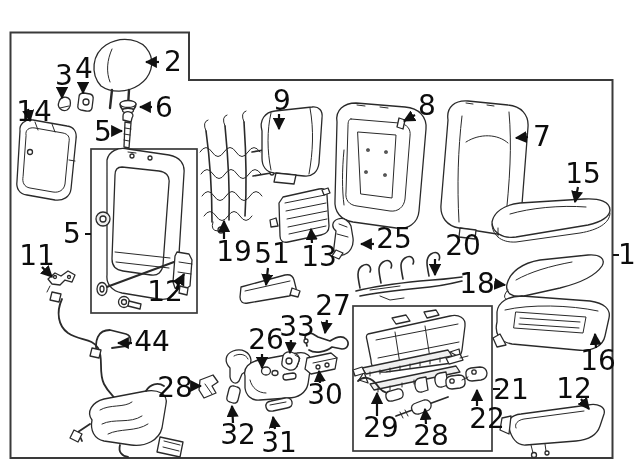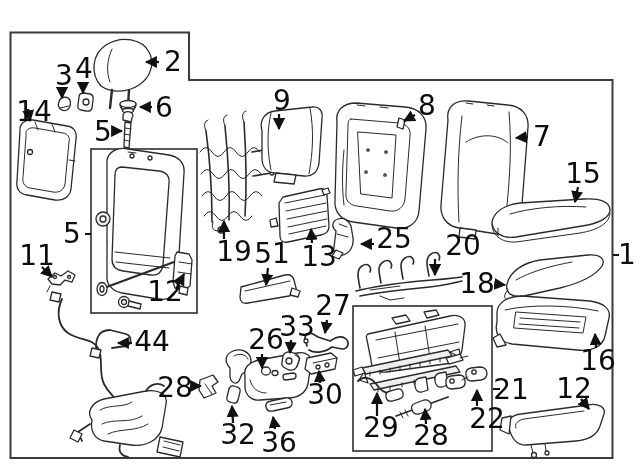--- a/index.html
+++ b/index.html
@@ -339,17 +339,17 @@
 <span class="co" style="left:511px;top:390px">21</span>
 <span class="co" style="left:487px;top:419px">22</span>
 <span class="co" style="left:431px;top:436px">28</span>
 <span class="co" style="left:381px;top:428px">29</span>
 <span class="co" style="left:394px;top:239px">25</span>
 <span class="co" style="left:266px;top:340px">26</span>
 <span class="co" style="left:333px;top:306px">27</span>
 <span class="co" style="left:175px;top:388px">28</span>
 <span class="co" style="left:272px;top:254px">51</span>
 <span class="co" style="left:325px;top:395px">30</span>
-<span class="co" style="left:279px;top:443px">36</span>
+<span class="co" style="left:279px;top:443px">31</span>
 <span class="co" style="left:238px;top:435px">32</span>
 <span class="co" style="left:297px;top:327px">33</span>
 <span class="co" style="left:152px;top:342px">44</span>
 </div>
 
 </body></html>

